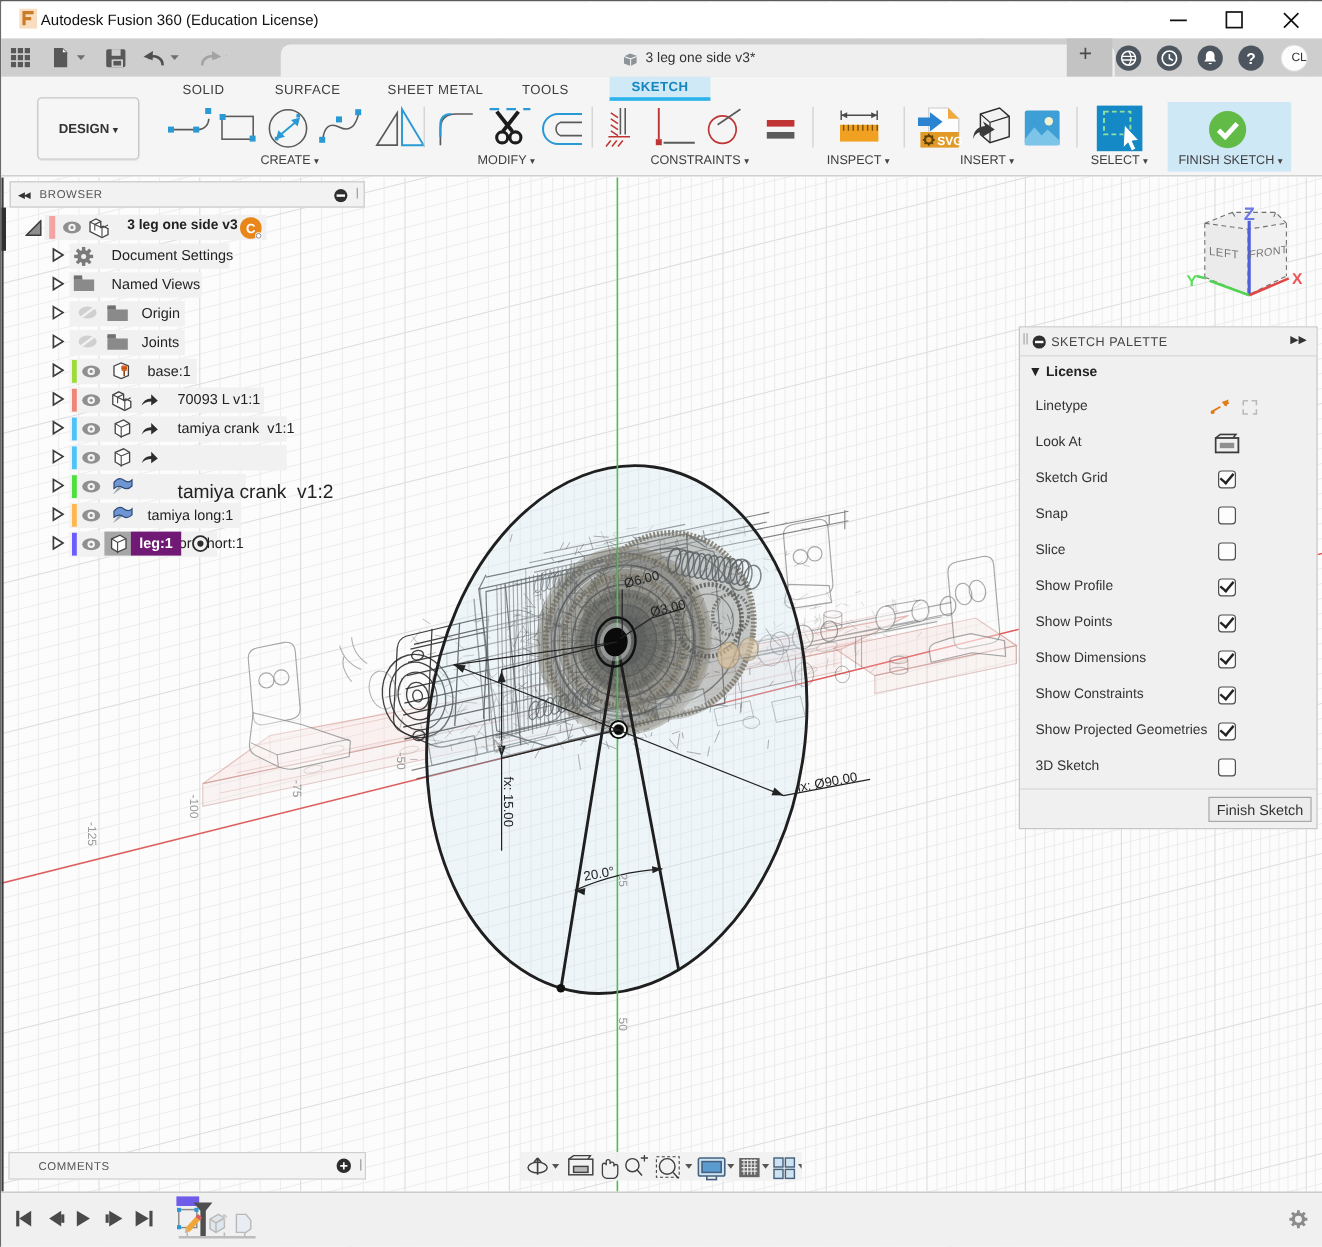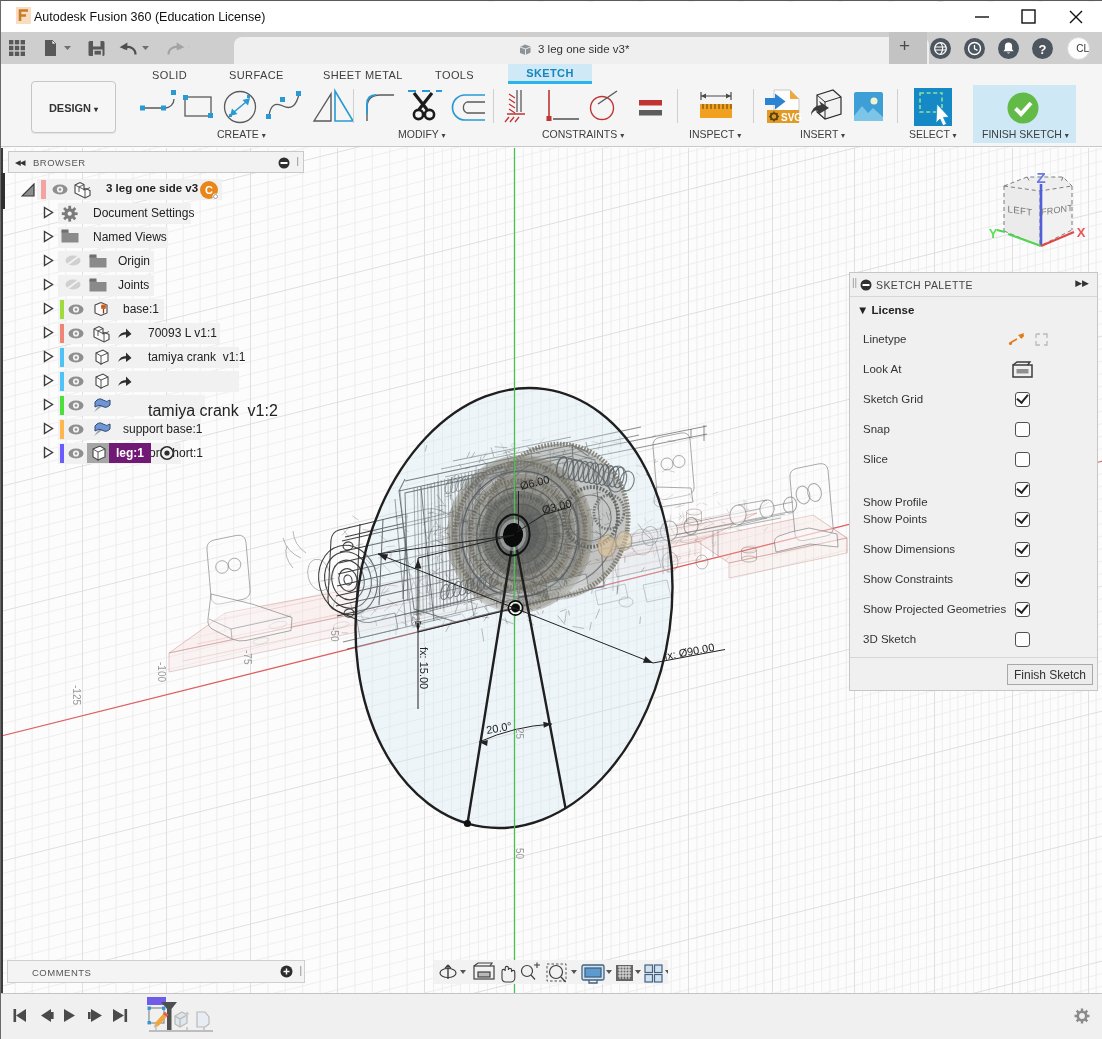--- a/index.html
+++ b/index.html
@@ -600,21 +600,21 @@
 <div class="cbar abs" style="left:59px;top:419px;background:#ffb74d;height:19px;z-index:21;"></div>
 <svg class="abs" style="left:67px;top:423px;z-index:21;" width="16" height="11" viewBox="0 0 16 11">
     <ellipse cx="8" cy="5.5" rx="7.5" ry="5" fill="#8f8f8f"></ellipse>
     <circle cx="8" cy="5.5" r="3.1" fill="#f3f3f3"></circle>
     <circle cx="8" cy="5.5" r="1.3" fill="#8f8f8f"></circle>
   </svg>
 <svg class="abs" style="left:91px;top:419px;z-index:21;" width="19" height="17" viewBox="0 0 19 17">
     <path d="M2 16 L10 5 l2 4 z" fill="#9aa4ad"></path>
     <path d="M3 6 q4 -5 8 -2 q4 3 7 0 v5 q-4 4 -8 1 q-3 -2 -7 1 z" fill="#6f95d2" stroke="#2c4a78" stroke-width="1"></path>
   </svg>
-<div class="abs" style="left:122px;top:421px;font-size:12px;color:#222;z-index:21;">support base:1</div>
+<div class="abs" style="left:122px;top:421px;font-size:12px;color:#222;z-index:21;">tamiya long:1</div>
 <div class="brow" style="left:57px;top:442px;width:123px;"></div>
 <svg class="abs" style="left:42px;top:445px;z-index:21;" width="11" height="13" viewBox="0 0 11 13">
     <path d="M1.5 1.5 L9.5 6.5 L1.5 11.5 z" fill="#fdfdfd" stroke="#3c3c3c" stroke-width="1.4"></path>
   </svg>
 <div class="cbar abs" style="left:59px;top:443px;background:#6a5cff;height:19px;z-index:21;"></div>
 <svg class="abs" style="left:67px;top:447px;z-index:21;" width="16" height="11" viewBox="0 0 16 11">
     <ellipse cx="8" cy="5.5" rx="7.5" ry="5" fill="#8f8f8f"></ellipse>
     <circle cx="8" cy="5.5" r="3.1" fill="#f3f3f3"></circle>
     <circle cx="8" cy="5.5" r="1.3" fill="#8f8f8f"></circle>
   </svg>
@@ -641,21 +641,21 @@
  </div>
  <div id="paloptions">▼ License</div>
 <div class="prow" style="top:60px;">Linetype</div>
 <div class="prow" style="top:90px;">Look At</div>
 <div class="prow" style="top:120px;">Sketch Grid</div>
 <div class="pcheck on" style="top:119px;"></div>
 <div class="prow" style="top:150px;">Snap</div>
 <div class="pcheck" style="top:149px;"></div>
 <div class="prow" style="top:180px;">Slice</div>
 <div class="pcheck" style="top:179px;"></div>
-<div class="prow" style="top:223px;">Show Profile</div>
+<div class="prow" style="top:210px;">Show Profile</div>
 <div class="pcheck on" style="top:209px;"></div>
 <div class="prow" style="top:240px;">Show Points</div>
 <div class="pcheck on" style="top:239px;"></div>
 <div class="prow" style="top:270px;">Show Dimensions</div>
 <div class="pcheck on" style="top:269px;"></div>
 <div class="prow" style="top:300px;">Show Constraints</div>
 <div class="pcheck on" style="top:299px;"></div>
 <div class="prow" style="top:330px;text-align:center;">Show Projected Geometries</div>
 <div class="pcheck on" style="top:329px;"></div>
 <div class="prow" style="top:360px;">3D Sketch</div>

